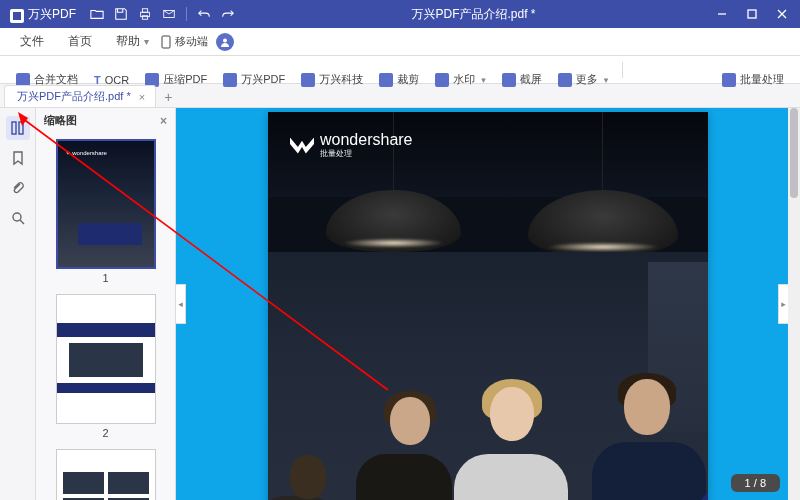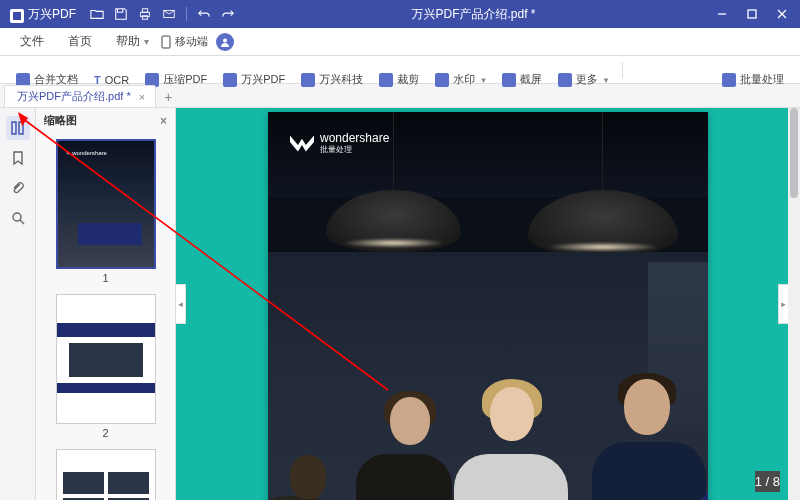--- a/index.html
+++ b/index.html
@@ -28,21 +28,21 @@
 .tool-bar .tsep { width: 1px; height: 16px; background: #ddd; margin: 0 4px; }
 .tool-bar .ticon { width: 14px; height: 14px; background: #5b6fc9; border-radius: 2px; }
 .tool-bar .caret { font-size: 9px; color: #888; margin-left: 2px; }
 .tool-bar .spacer { flex: 1; }
 
 .doc-tabs { height: 24px; background: #f5f5f7; display: flex; align-items: flex-end; border-bottom: 1px solid #ddd; padding: 0 4px; }
 .doc-tabs .dtab { background: #fff; border: 1px solid #ddd; border-bottom: none; padding: 3px 10px 3px 12px; font-size: 11px; color: #3d4ea9; display: flex; align-items: center; gap: 8px; border-radius: 3px 3px 0 0; }
 .doc-tabs .dtab .close { color: #888; font-size: 11px; cursor: pointer; }
 .doc-tabs .addtab { padding: 2px 8px; font-size: 14px; color: #888; cursor: pointer; }
 
-.workspace { display: flex; height: calc(500px - 28px - 28px - 28px - 24px); background: #14b8a6; position: relative; }
+.workspace { display: flex; height: calc(500px - 28px - 28px - 28px - 24px); background: #0ea5e9; position: relative; }
 
 .sidebar-icons { width: 36px; background: #f5f5f7; border-right: 1px solid #ddd; display: flex; flex-direction: column; align-items: center; padding-top: 8px; gap: 6px; }
 .sidebar-icons .sicon { width: 24px; height: 24px; display: flex; align-items: center; justify-content: center; cursor: pointer; color: #666; border-radius: 3px; }
 .sidebar-icons .sicon.active { background: #e0e4f5; color: #3d4ea9; }
 
 .thumb-panel { width: 140px; background: #f8f8fa; border-right: 1px solid #ddd; display: flex; flex-direction: column; }
 .thumb-panel .tp-head { display: flex; align-items: center; justify-content: space-between; padding: 5px 8px; font-size: 11px; font-weight: bold; color: #333; }
 .thumb-panel .tp-head .tp-close { cursor: pointer; color: #888; font-size: 12px; }
 .thumb-panel .tp-body { flex: 1; overflow-y: auto; padding: 6px 10px; }
 .thumb-panel .thumb { width: 100px; margin: 0 auto 4px; cursor: pointer; }
@@ -91,26 +91,26 @@
 .page .p3 .body { position: absolute; bottom: 0; left: 8px; width: 114px; height: 152px; background: #d0d0d0; border-radius: 34px 36px 0 0; }
 .page .p3 .head { position: absolute; top: 16px; left: 44px; width: 44px; height: 54px; background: #e8c8aa; border-radius: 48%; }
 .page .p3 .hair { position: absolute; top: 8px; left: 36px; width: 60px; height: 42px; background: #c8a868; border-radius: 50% 50% 34% 34%; }
 .page .p4 { bottom: 74px; right: -4px; width: 126px; height: 225px; }
 .page .p4 .body { position: absolute; bottom: 0; left: 6px; width: 114px; height: 156px; background: #14203a; border-radius: 34px 34px 0 0; }
 .page .p4 .head { position: absolute; top: 6px; left: 38px; width: 46px; height: 56px; background: #caa686; border-radius: 48%; }
 .page .p4 .hair { position: absolute; top: 0; left: 32px; width: 58px; height: 34px; background: #2a1e12; border-radius: 50% 50% 26% 26%; }
 
 .page .wlogo { position: absolute; top: 20px; left: 22px; display: flex; align-items: center; gap: 6px; color: #fff; }
 .page .wlogo .wmark { width: 24px; height: 16px; background: #fff; clip-path: polygon(0 0, 33% 60%, 50% 20%, 66% 60%, 100% 0, 100% 40%, 66% 100%, 50% 60%, 33% 100%, 0 40%); }
-.page .wlogo .wtext { font-size: 12px; line-height: 1; }
+.page .wlogo .wtext { font-size: 16px; line-height: 1; }
 .page .wlogo .wsub { font-size: 8px; opacity: 0.9; }
 
 .page .triangle-overlay { position: absolute; right: 0; bottom: 0; width: 160px; height: 180px; background: #1e2b6e; clip-path: polygon(100% 0, 100% 100%, 0 100%); opacity: 0.92; }
 
-.page-counter { position: absolute; right: 20px; bottom: 8px; background: #4a4a4a; color: #fff; font-size: 13px; padding: 3px 0; border-radius: 0; z-index: 6; }
+.page-counter { position: absolute; right: 20px; bottom: 8px; background: #4a4a4a; color: #fff; font-size: 11px; padding: 3px 14px; border-radius: 6px; z-index: 6; }
 
 
 .anno { position: absolute; top: 0; left: 0; width: 800px; height: 500px; pointer-events: none; z-index: 50; }
 </style>
 </head>
 <body>
 
 <div class="title-bar">
   <div class="app-logo">
     <svg width="14" height="14" viewBox="0 0 14 14">

